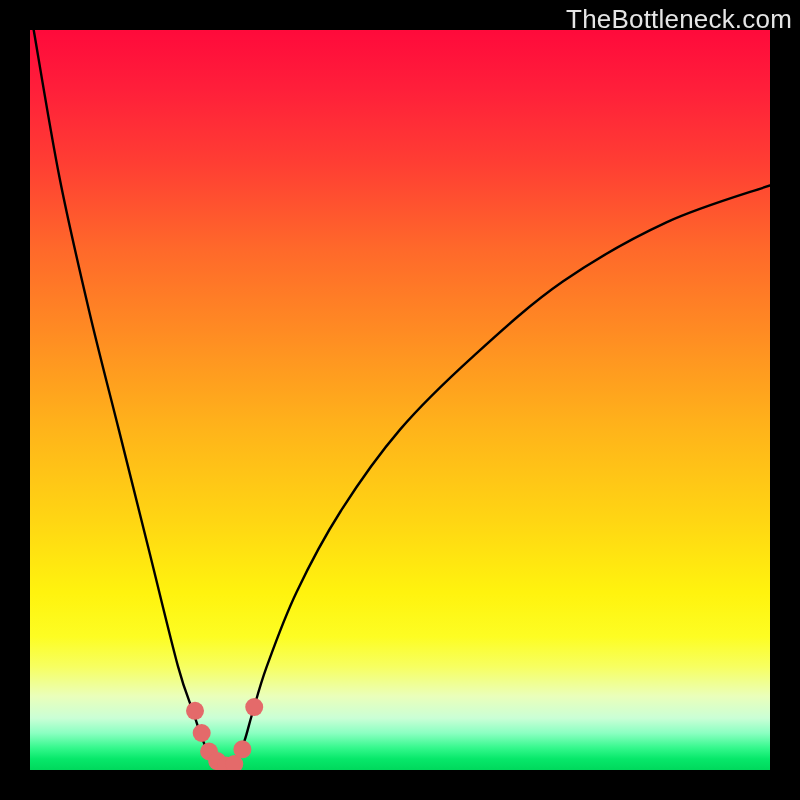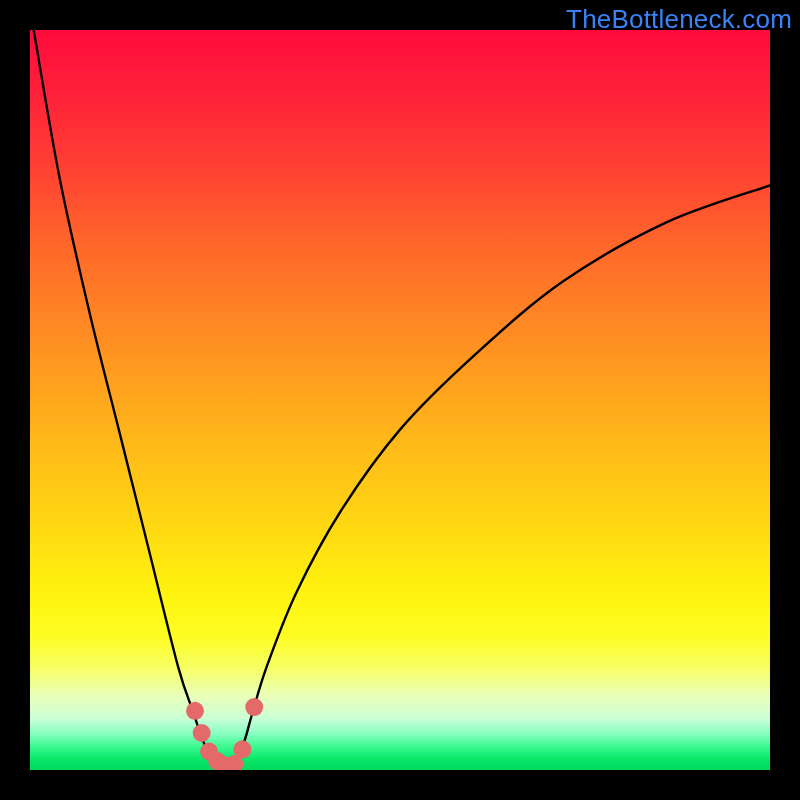--- a/index.html
+++ b/index.html
@@ -42,21 +42,21 @@
       #8bffc2 95%,
       #35f88d 97%,
       #07e86a 98.5%,
       #00d85c 100%
     );
   }
   .watermark {
     position: absolute;
     top: 4px;
     right: 8px;
-    color: #3b82f6;
+    color: #e5e5e5;
     font-size: 26px;
     font-weight: 500;
     letter-spacing: 0.2px;
     user-select: none;
   }
   svg.curve {
     position: absolute;
     top: 0;
     left: 0;
     width: 740px;

